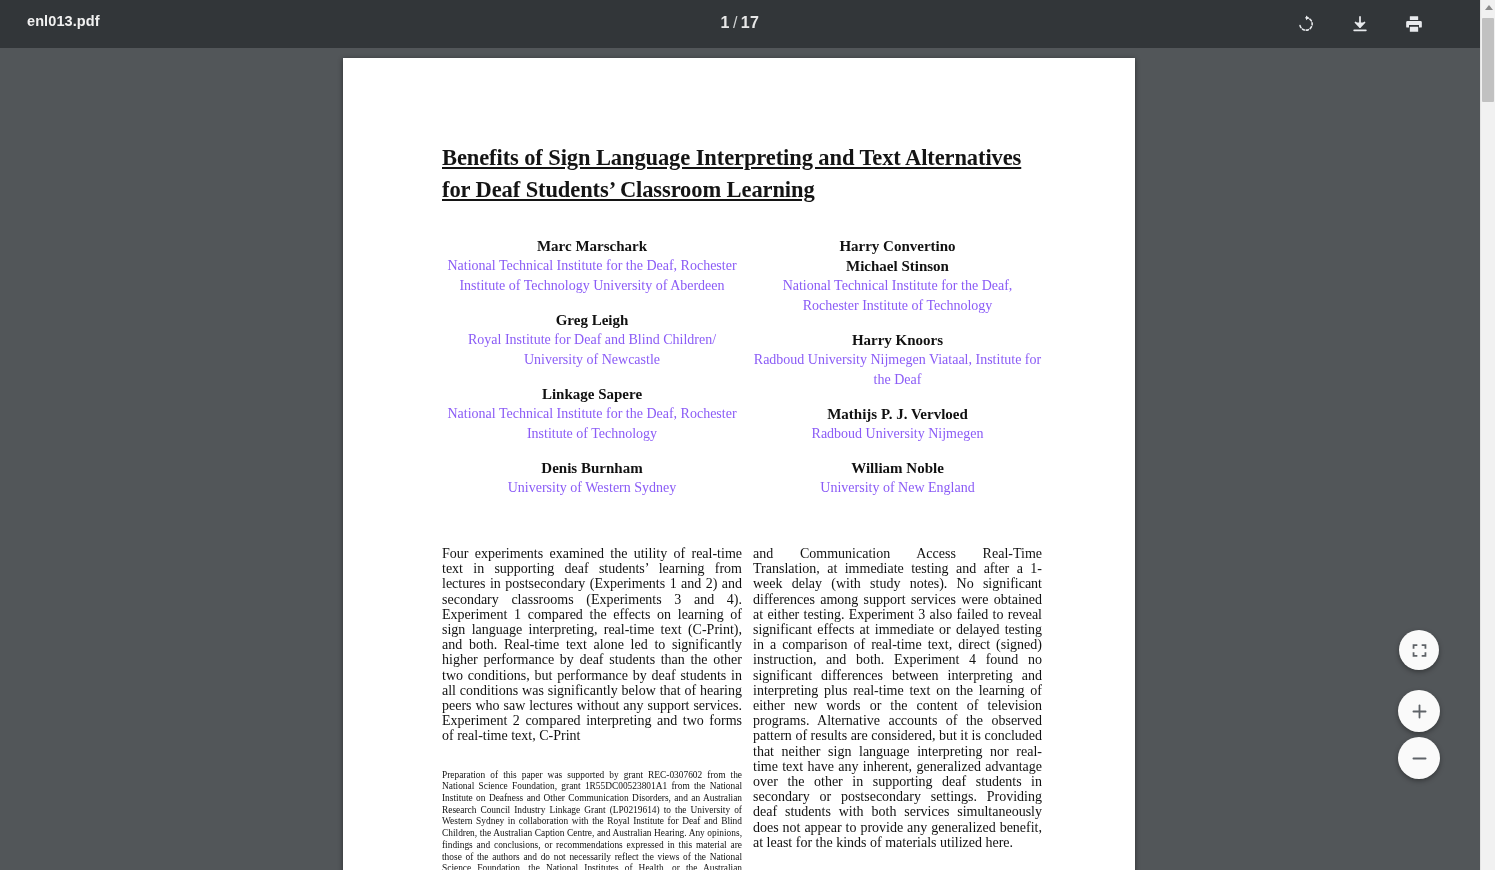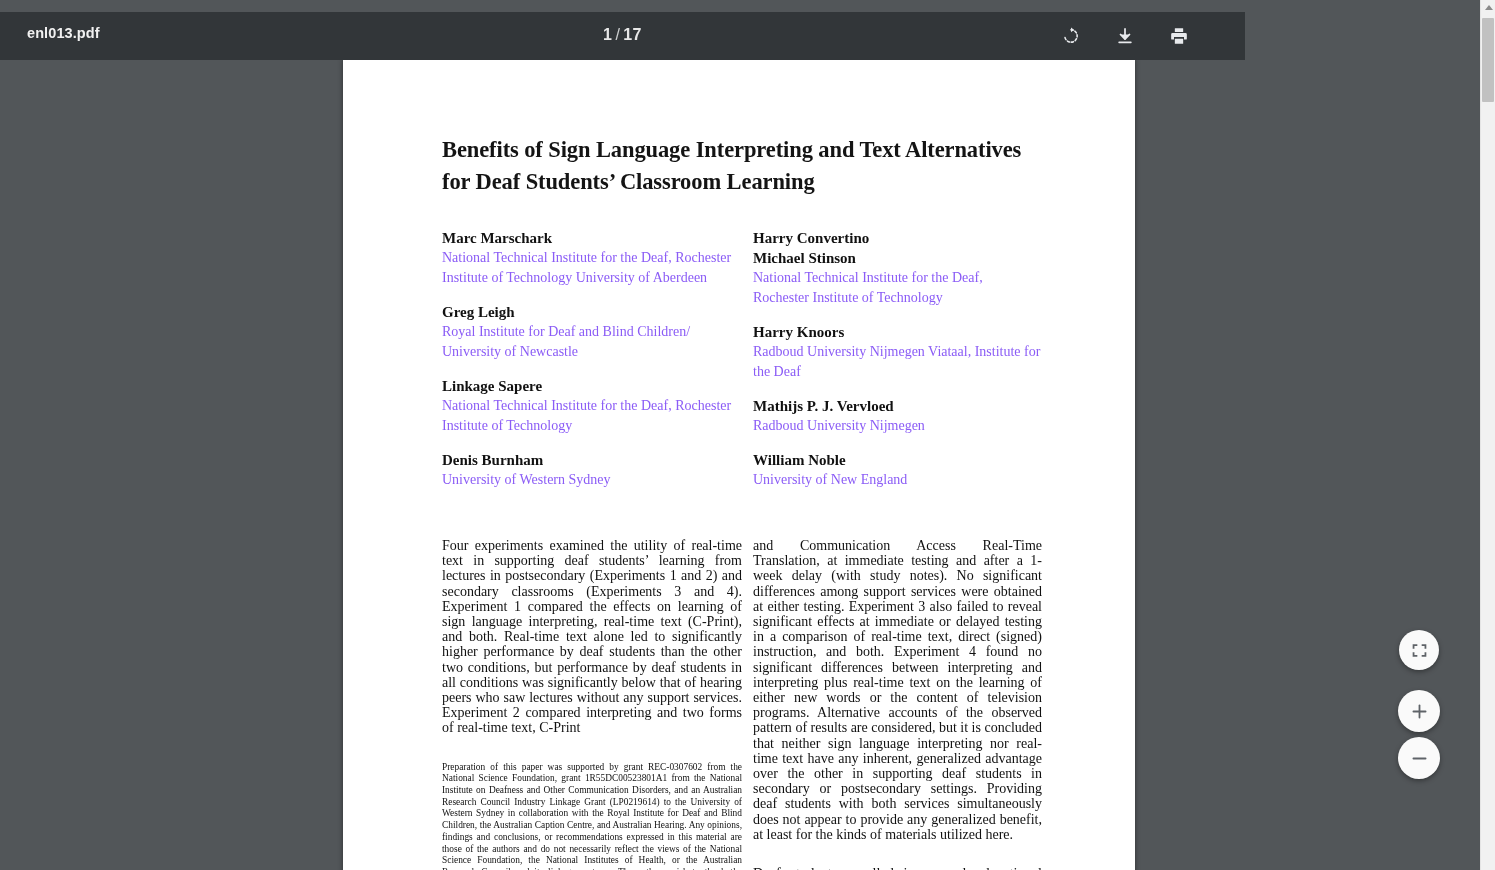--- a/index.html
+++ b/index.html
@@ -16,22 +16,22 @@
     position: relative;
     width: 1495px;
     height: 870px;
     overflow: hidden;
     background: #525659;
   }
 
   
   .toolbar {
     position: absolute;
-    top: 12px; left: 0;
-    width: 1245px;
+    top: 0; left: 0;
+    width: 1480px;
     height: 48px;
     background: #323639;
     display: flex;
     align-items: center;
     box-sizing: border-box;
     z-index: 30;
   }
   .toolbar-title {
     position: absolute;
     left: 27px;
@@ -141,32 +141,34 @@
     top: 68px;
     width: 600px;
   }
 
   .doc-title {
     font-family: "Liberation Serif", serif;
     font-weight: bold;
     font-size: 22.5px;
     line-height: 32px;
     color: #141414;
-    margin: 8px 0 30px 0;
+    margin: 16px 0 30px 0;
     letter-spacing: -0.1px;
+    text-decoration: underline;
   }
 
   .authors {
     display: flex;
     gap: 0;
     margin-bottom: 48px;
   }
   .author-col {
     width: 50%;
     box-sizing: border-box;
+    text-align: center;
   }
   .author-col.right { padding-left: 11px; }
   .author-block { margin-bottom: 14px; }
   .author-block:last-child { margin-bottom: 0; }
   .author-name {
     font-family: "Liberation Serif", serif;
     font-weight: bold;
     font-size: 15px;
     line-height: 20px;
     color: #111;

